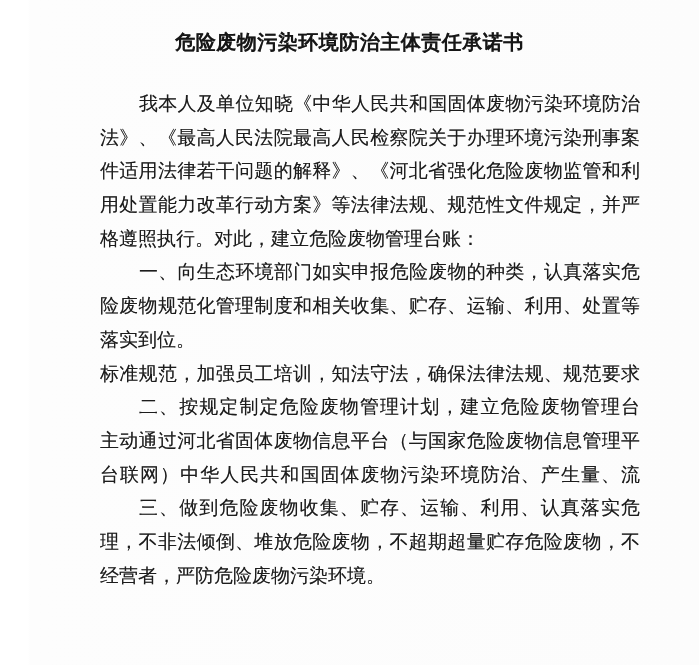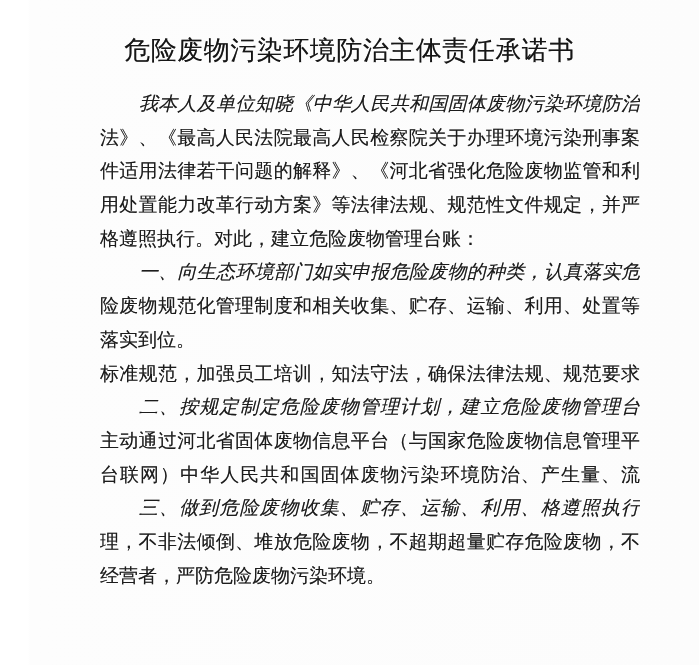--- a/index.html
+++ b/index.html
@@ -18,22 +18,22 @@
     position: relative;
     width: 699px;
     height: 665px;
   }
   .doc-title {
     position: absolute;
     top: 16px;
     left: 0;
     width: 100%;
     text-align: center;
-    font-size: 26px;
-    font-weight: 400;
+    font-size: 20px;
+    font-weight: 700;
     letter-spacing: 0.5px;
     color: #161616;
     
     text-shadow: 0 0 0.6px rgba(20,20,20,0.55);
   }
   .doc-body {
     position: absolute;
     top: 87px;
     left: 100px;
     width: 540px;
@@ -53,21 +53,20 @@
   }
   
   .doc-line.plain {
     text-align: left;
     white-space: nowrap;
   }
   
   .doc-line.indent {
     padding-left: 39px;
     width: 501px;
-    font-style: italic;
   }
 </style>
 </head>
 <body>
 
 <div class="page">
 
   <h1 class="doc-title">危险废物污染环境防治主体责任承诺书</h1>
 
   <div class="doc-body">
@@ -76,18 +75,18 @@
     <div class="doc-line fill">件适用法律若干问题的解释》、《河北省强化危险废物监管和利</div>
     <div class="doc-line fill">用处置能力改革行动方案》等法律法规、规范性文件规定，并严</div>
     <div class="doc-line plain">格遵照执行。对此，建立危险废物管理台账：</div>
     <div class="doc-line indent fill">一、向生态环境部门如实申报危险废物的种类，认真落实危</div>
     <div class="doc-line fill">险废物规范化管理制度和相关收集、贮存、运输、利用、处置等</div>
     <div class="doc-line plain">落实到位。</div>
     <div class="doc-line fill">标准规范，加强员工培训，知法守法，确保法律法规、规范要求</div>
     <div class="doc-line indent fill">二、按规定制定危险废物管理计划，建立危险废物管理台账，</div>
     <div class="doc-line fill">主动通过河北省固体废物信息平台（与国家危险废物信息管理平</div>
     <div class="doc-line fill">台联网）中华人民共和国固体废物污染环境防治、产生量、流</div>
-    <div class="doc-line indent fill">三、做到危险废物收集、贮存、运输、利用、格遵照执行</div>
+    <div class="doc-line indent fill">三、做到危险废物收集、贮存、运输、利用、认真落实危</div>
     <div class="doc-line fill">理，不非法倾倒、堆放危险废物，不超期超量贮存危险废物，不</div>
     <div class="doc-line plain">经营者，严防危险废物污染环境。</div>
   </div>
 
 </div>
 
 </body></html>

